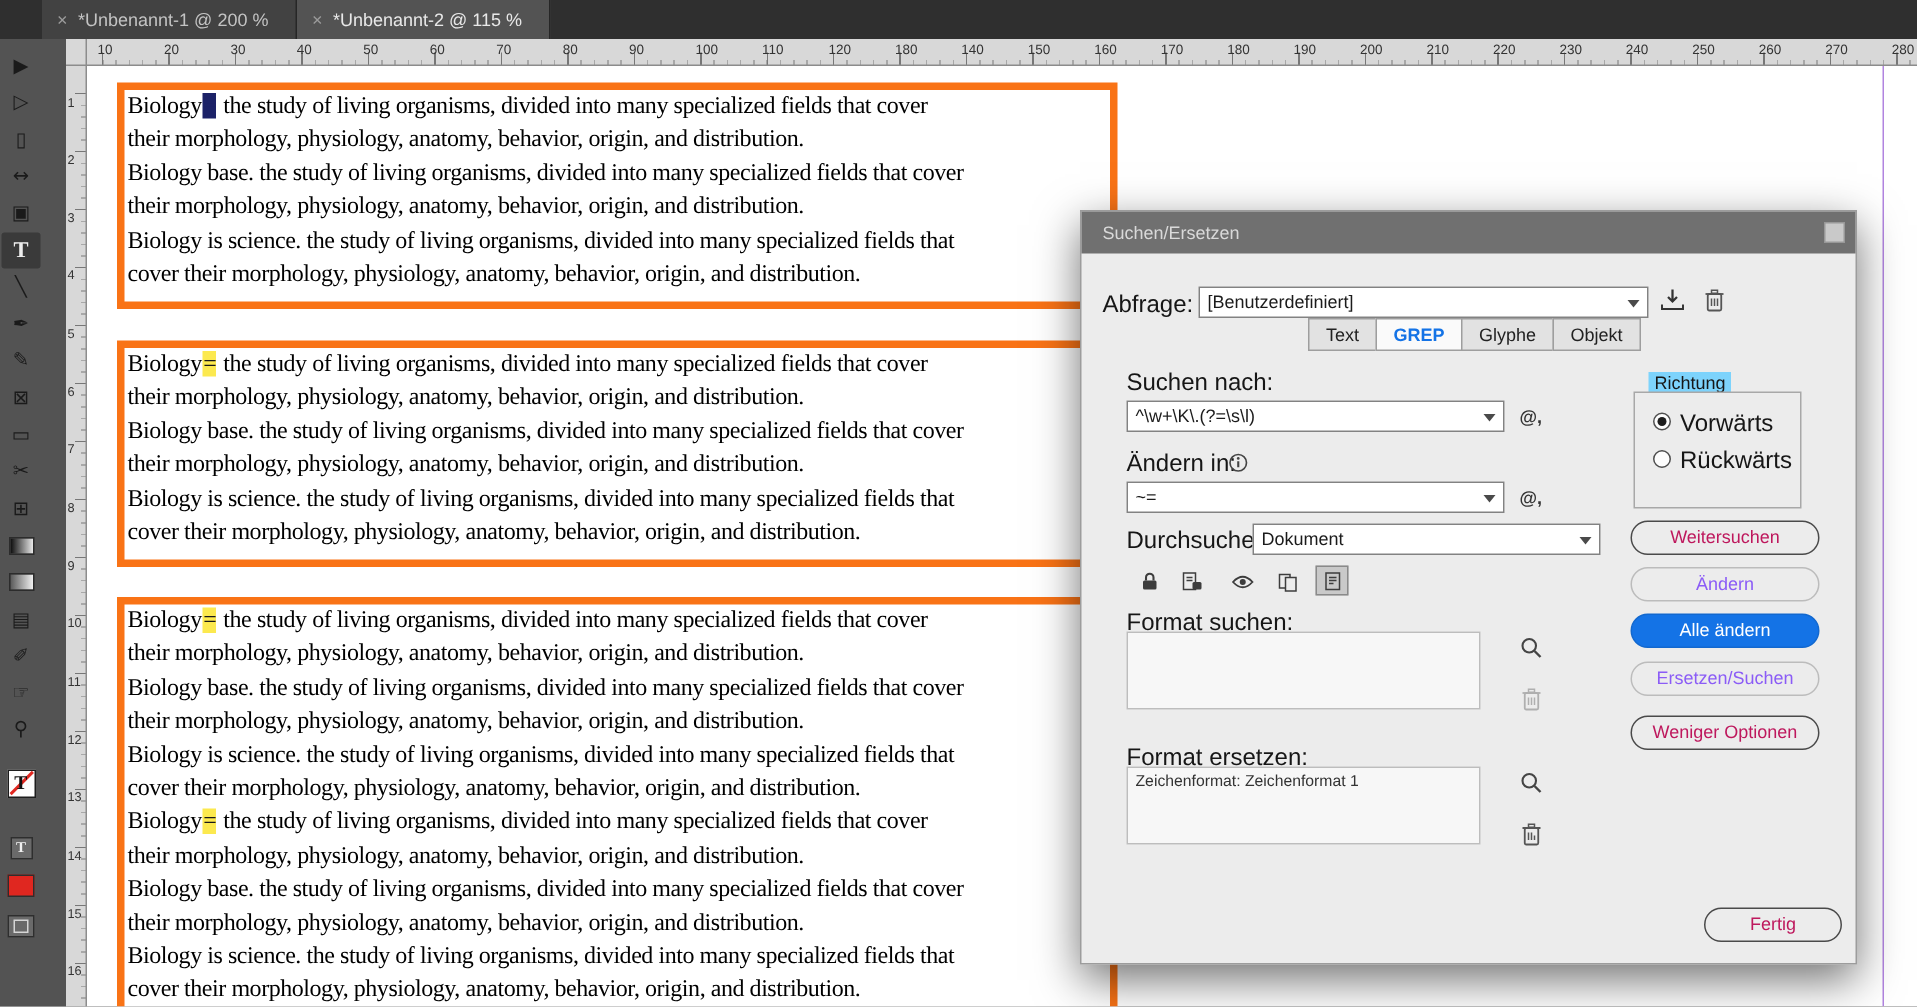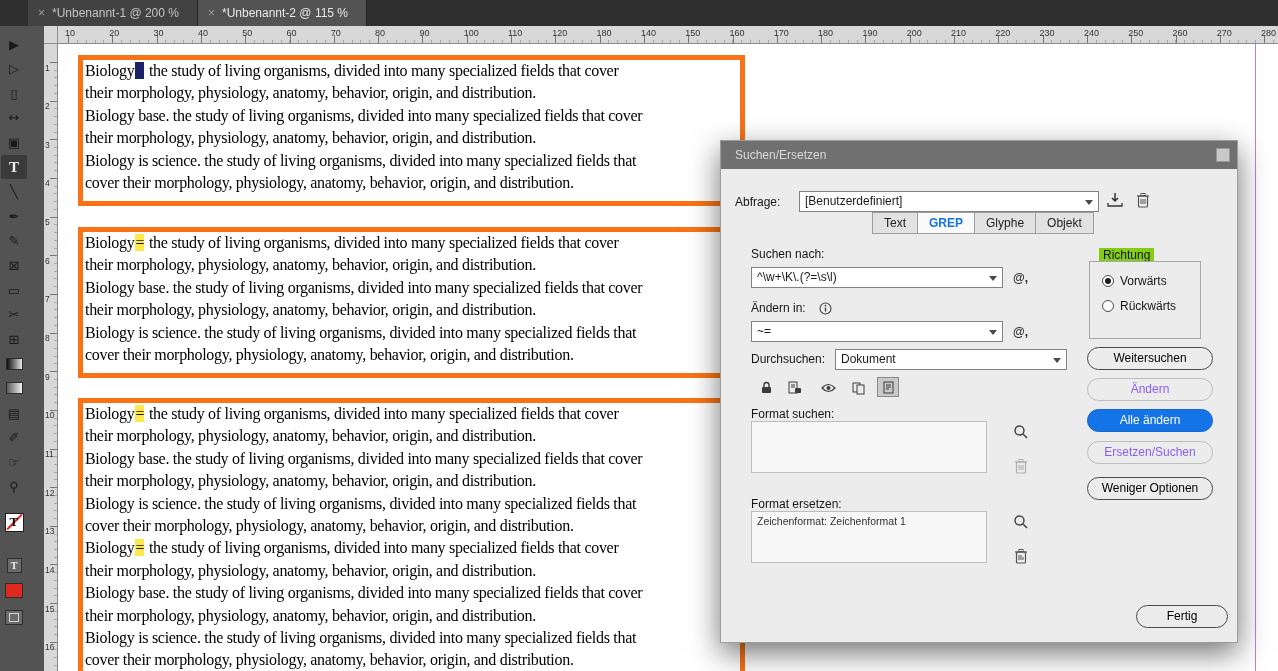--- a/index.html
+++ b/index.html
@@ -64,39 +64,39 @@
   .hl-yel{background:#fce94f;color:#191919;margin:0 1px;}
   .guide-v{position:absolute;top:0;bottom:0;width:1px;background:#b184e0;}
 
   
   #dlg{position:absolute;left:720px;top:140px;width:518px;height:503px;background:#ececec;
        box-shadow:0 10px 28px rgba(0,0,0,.55);z-index:10;font-size:12px;color:#1b1b1b;
        border:1px solid #9c9c9c;box-sizing:border-box;padding-left:23px;}
   .dlg-title{position:absolute;left:0;top:0;right:0;height:28px;background:#707070;color:#d9d9d9;
              font-size:12px;line-height:28px;padding-left:14px;box-sizing:border-box;}
   .dlg-close{position:absolute;right:7px;top:7px;width:14px;height:14px;background:#c9c9c9;border:1px solid #989898;box-sizing:border-box;}
-  .dlg-label{position:absolute;font-size:12px;color:#161616;white-space:nowrap;}
+  .dlg-label{position:absolute;font-size:16px;color:#161616;white-space:nowrap;}
   .combo{position:absolute;height:21px;background:#fff;border:1px solid #828282;box-sizing:border-box;
          font-size:12px;line-height:19px;padding:0 18px 0 5px;overflow:hidden;white-space:nowrap;}
   .combo .caret{position:absolute;right:5px;top:8px;width:0;height:0;border:4px solid transparent;border-top:5px solid #4a4a4a;}
   .dlg-icon{position:absolute;width:20px;height:18px;display:flex;align-items:center;justify-content:center;}
   .atico{position:absolute;font-size:12px;font-weight:bold;color:#333;}
   .dlg-tabs{position:absolute;display:flex;}
   .dtab{display:inline-flex;align-items:center;justify-content:center;height:22px;padding:0 11px;
         border:1px solid #9e9e9e;margin-left:-1px;background:#e2e2e2;color:#222;font-size:12px;box-sizing:border-box;}
   .dtab.active{background:#fafafa;color:#1473e6;font-weight:bold;}
   .groupbox{position:absolute;border:1px solid #a8a8a8;}
-  .grouplabel{position:absolute;background:#84cc16;padding:0 4px;font-size:12px;color:#161616;}
+  .grouplabel{position:absolute;background:#7dd3fc;padding:0 4px;font-size:12px;color:#161616;}
   .radio{position:absolute;width:12px;height:12px;border:1px solid #4f4f4f;border-radius:50%;background:#fdfdfd;box-sizing:border-box;}
   .radio.checked:after{content:"";position:absolute;left:2px;top:2px;width:6px;height:6px;border-radius:50%;background:#1d1d1d;}
   .scope{position:absolute;width:22px;height:20px;display:flex;align-items:center;justify-content:center;
          border:1px solid transparent;box-sizing:border-box;}
   .scope.pressed{background:#c9c9c9;border-color:#8a8a8a;}
   .ibtn{position:absolute;width:126px;height:23px;border-radius:12px;border:1px solid #4a4a4a;background:#ececec;
-        font-size:12px;color:#000000;text-align:center;line-height:21px;box-sizing:border-box;}
+        font-size:12px;color:#be185d;text-align:center;line-height:21px;box-sizing:border-box;}
   .ibtn.disabled{border-color:#bcbcbc;color:#8b5cf6;}
   .ibtn.primary{background:#1473e6;border-color:#1268cf;color:#fff;}
   .fmtbox{position:absolute;left:30px;width:236px;height:52px;background:#f7f7f7;border:1px solid #bdbdbd;
           box-sizing:border-box;font-size:10.5px;color:#333;padding:3px 5px;}
   .fmt-icon{position:absolute;width:18px;height:18px;}
   .fmt-icon.disabled{opacity:.4;}
 </style>
 </head>
 <body>
 

